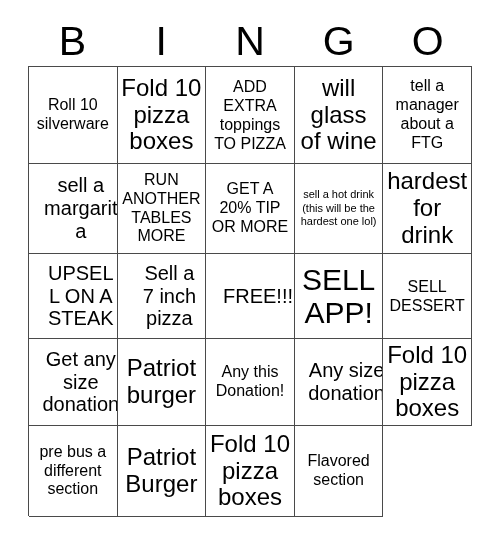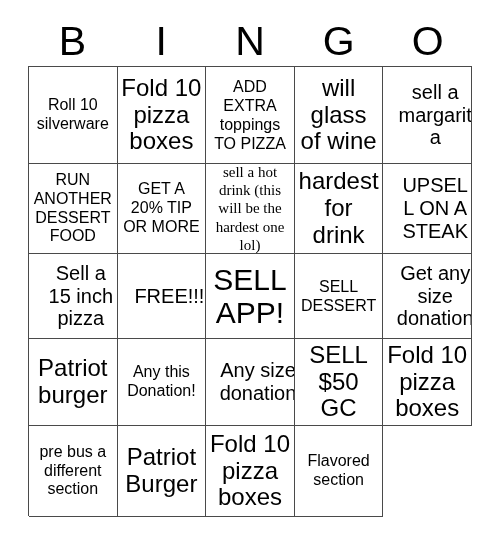--- a/index.html
+++ b/index.html
@@ -81,21 +81,21 @@
     word-wrap: break-word;
     white-space: pre-wrap;
   }
 
   
   .fs-xxl .cell-text { font-size: 30px; line-height: 1.1; }
   .fs-xl  .cell-text { font-size: 24px; line-height: 1.12; }
   .fs-lg  .cell-text { font-size: 20px; line-height: 1.14; margin-left: 16px; }
   .fs-md  .cell-text { font-size: 16px; line-height: 1.18; }
   .fs-sm  .cell-text { font-size: 16px; line-height: 1.2; }
-  .fs-xs  .cell-text { font-size: 15px; line-height: 1.22; font-family: Liberation Serif, serif; }
+  .fs-xs  .cell-text { font-size: 11px; line-height: 1.22; }
 </style>
 </head>
 <body>
 
 <div id="card">
 
   <div id="bingo-header">
     <div class="header-letter">B</div>
     <div class="header-letter">I</div>
     <div class="header-letter">N</div>
@@ -109,40 +109,43 @@
       </div>
       <div class="cell fs-xl">
         <span class="cell-text">Fold 10 pizza boxes</span>
       </div>
       <div class="cell fs-sm">
         <span class="cell-text">ADD EXTRA toppings TO PIZZA</span>
       </div>
       <div class="cell fs-xl">
         <span class="cell-text">will glass of wine</span>
       </div>
+      <div class="cell fs-md">
+        <span class="cell-text">tell a manager about a FTG</span>
+      </div>
       <div class="cell fs-lg">
         <span class="cell-text">sell a margarita</span>
       </div>
       <div class="cell fs-md">
-        <span class="cell-text">RUN ANOTHER DESSERT FOOD</span>
+        <span class="cell-text">RUN ANOTHER TABLES MORE</span>
       </div>
       <div class="cell fs-md">
         <span class="cell-text">GET A 20% TIP OR MORE</span>
       </div>
       <div class="cell fs-xs">
         <span class="cell-text">sell a hot drink (this will be the hardest one lol)</span>
       </div>
       <div class="cell fs-xl">
         <span class="cell-text">hardest for drink</span>
       </div>
       <div class="cell fs-lg">
         <span class="cell-text">UPSELL ON A STEAK</span>
       </div>
       <div class="cell fs-lg">
-        <span class="cell-text">Sell a 15 inch pizza</span>
+        <span class="cell-text">Sell a 7 inch pizza</span>
       </div>
       <div class="cell fs-lg">
         <span class="cell-text">FREE!!!</span>
       </div>
       <div class="cell fs-xxl">
         <span class="cell-text">SELL APP!</span>
       </div>
       <div class="cell fs-sm">
         <span class="cell-text">SELL DESSERT</span>
       </div>
@@ -152,23 +155,20 @@
       <div class="cell fs-xl">
         <span class="cell-text">Patriot burger</span>
       </div>
       <div class="cell fs-md">
         <span class="cell-text">Any this Donation!</span>
       </div>
       <div class="cell fs-lg">
         <span class="cell-text">Any size donation</span>
       </div>
       <div class="cell fs-xl">
-        <span class="cell-text">SELL $50 GC</span>
-      </div>
-      <div class="cell fs-xl">
         <span class="cell-text">Fold 10 pizza boxes</span>
       </div>
       <div class="cell fs-md">
         <span class="cell-text">pre bus a different section</span>
       </div>
       <div class="cell fs-xl">
         <span class="cell-text">Patriot Burger</span>
       </div>
       <div class="cell fs-xl">
         <span class="cell-text">Fold 10 pizza boxes</span>

